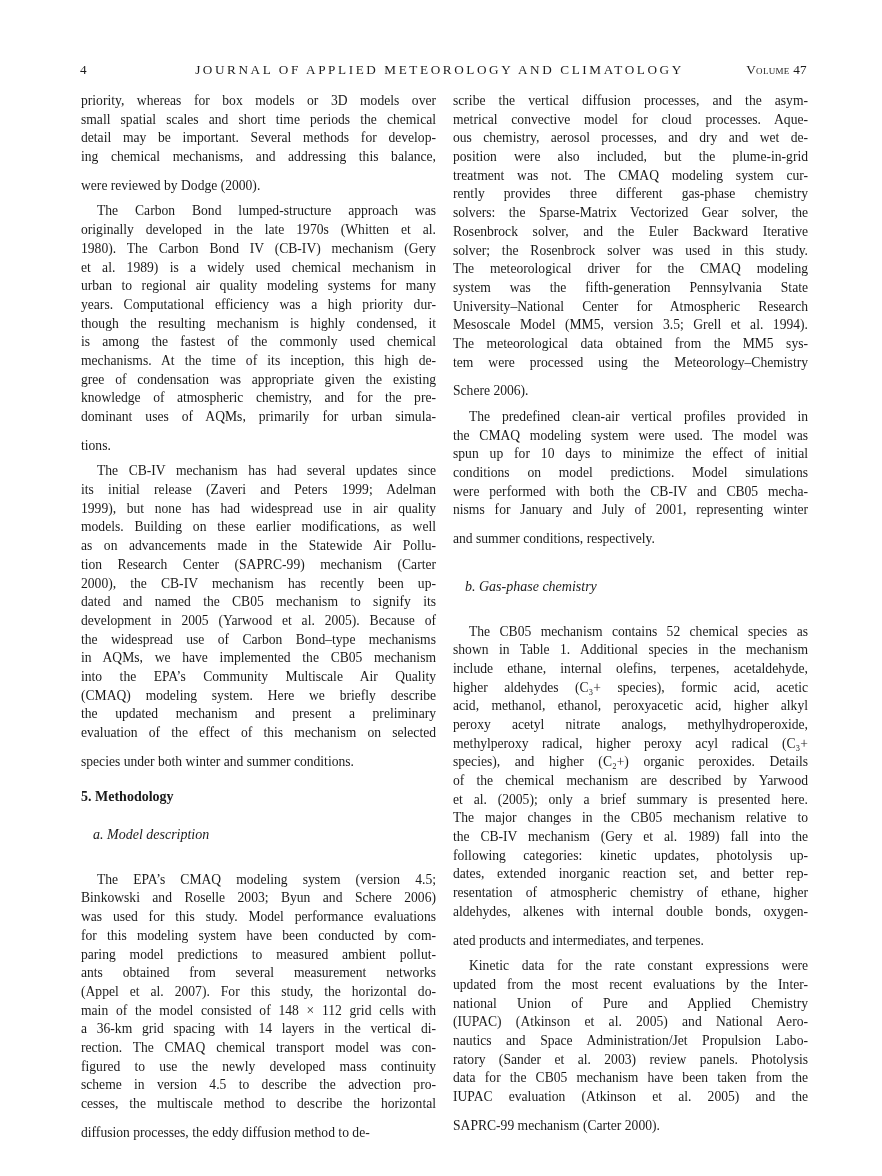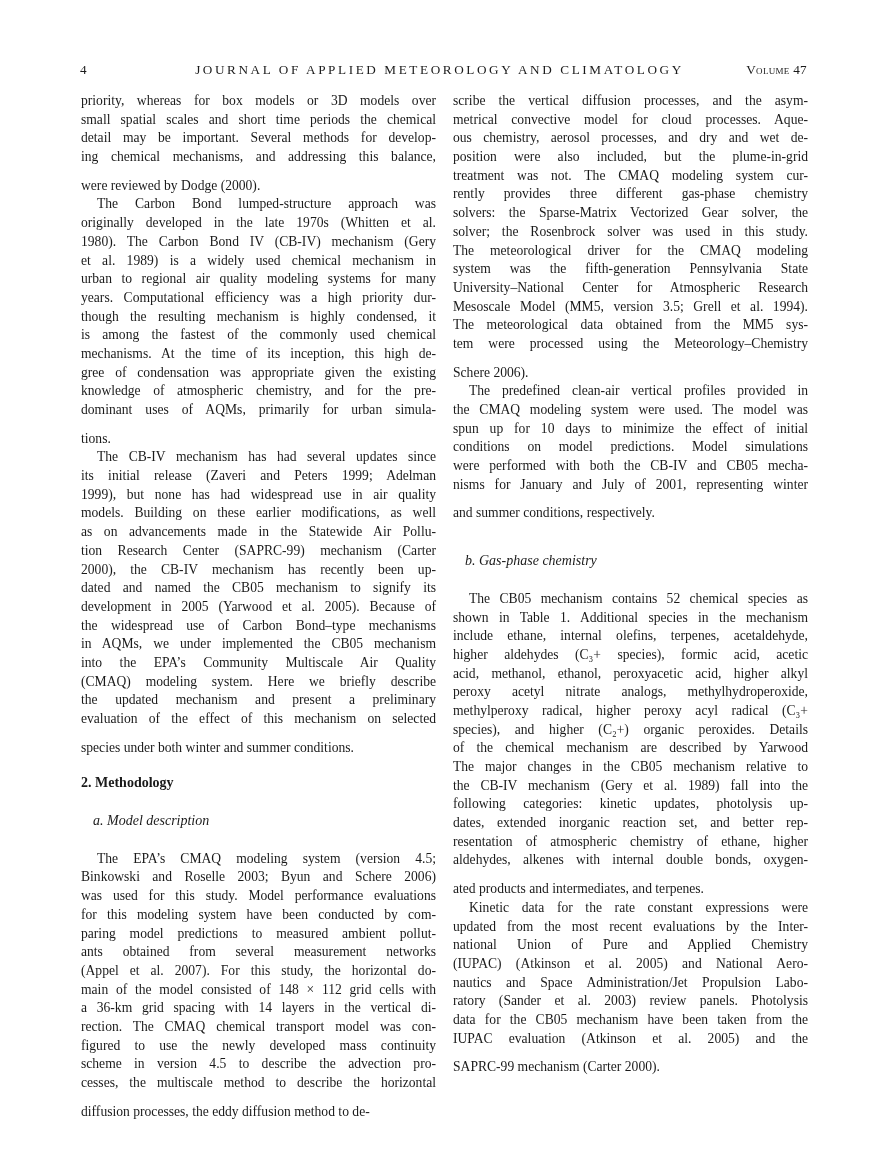--- a/index.html
+++ b/index.html
@@ -8,21 +8,21 @@
   .header { position: absolute; top: 62px; left: 80px; width: 727px; height: 18px; font-size: 13.2px; }
   .header .pg { position: absolute; left: 0; top: 0; }
   .header .jt { position: absolute; left: 0; right: 8px; text-align: center; letter-spacing: 2.6px; top: 0; }
   .header .vol { position: absolute; right: 0; top: 0; font-variant: small-caps; letter-spacing: 0.3px; text-align: right; }
   .col { position: absolute; top: 92px; width: 355px; font-size: 13.6px; line-height: 18.7px; }
   .col.left { left: 81px; }
   .col.right { left: 453px; }
   .para { margin: 0; }
   .line { display: block; text-align: justify; text-align-last: justify; white-space: nowrap; height: 18.7px; }
   .line.last { text-align-last: left; margin-top: 10px; }
-  .line.indent { text-indent: 16px; }
+  .line.indent { text-indent: 16px; margin-top: 7px; }
   .h1 { font-weight: bold; font-size: 14px; margin: 0; height: 18.7px; line-height: 18.7px; }
   .h2 { font-style: italic; font-size: 14px; margin: 12px; height: 18.7px; line-height: 18.7px; }
   .gap-md { height: 17px; }
   .gap-h { height: 7px; }
 </style>
 </head>
 <body>
 
 <div class="header">
   <span class="pg">4</span>
@@ -57,29 +57,29 @@
       <span class="line indent">The CB-IV mechanism has had several updates since</span>
       <span class="line">its initial release (Zaveri and Peters 1999; Adelman</span>
       <span class="line">1999), but none has had widespread use in air quality</span>
       <span class="line">models. Building on these earlier modifications, as well</span>
       <span class="line">as on advancements made in the Statewide Air Pollu-</span>
       <span class="line">tion Research Center (SAPRC-99) mechanism (Carter</span>
       <span class="line">2000), the CB-IV mechanism has recently been up-</span>
       <span class="line">dated and named the CB05 mechanism to signify its</span>
       <span class="line">development in 2005 (Yarwood et al. 2005). Because of</span>
       <span class="line">the widespread use of Carbon Bond–type mechanisms</span>
-      <span class="line">in AQMs, we under implemented the CB05 mechanism</span>
+      <span class="line">in AQMs, we have implemented the CB05 mechanism</span>
       <span class="line">into the EPA’s Community Multiscale Air Quality</span>
       <span class="line">(CMAQ) modeling system. Here we briefly describe</span>
       <span class="line">the updated mechanism and present a preliminary</span>
       <span class="line">evaluation of the effect of this mechanism on selected</span>
       <span class="line last">species under both winter and summer conditions.</span>
     </div>
   <div class="gap-md"></div>
-  <div class="h1">2. Methodology</div>
+  <div class="h1">5. Methodology</div>
   <div class="gap-h"></div>
   <div class="h2">a. Model description</div>
   <div class="gap-h"></div>
   <div class="para">
       <span class="line indent">The EPA’s CMAQ modeling system (version 4.5;</span>
       <span class="line">Binkowski and Roselle 2003; Byun and Schere 2006)</span>
       <span class="line">was used for this study. Model performance evaluations</span>
       <span class="line">for this modeling system have been conducted by com-</span>
       <span class="line">paring model predictions to measured ambient pollut-</span>
       <span class="line">ants obtained from several measurement networks</span>
@@ -96,20 +96,21 @@
 
 <div class="col right">
   <div class="para">
       <span class="line">scribe the vertical diffusion processes, and the asym-</span>
       <span class="line">metrical convective model for cloud processes. Aque-</span>
       <span class="line">ous chemistry, aerosol processes, and dry and wet de-</span>
       <span class="line">position were also included, but the plume-in-grid</span>
       <span class="line">treatment was not. The CMAQ modeling system cur-</span>
       <span class="line">rently provides three different gas-phase chemistry</span>
       <span class="line">solvers: the Sparse-Matrix Vectorized Gear solver, the</span>
+      <span class="line">Rosenbrock solver, and the Euler Backward Iterative</span>
       <span class="line">solver; the Rosenbrock solver was used in this study.</span>
       <span class="line">The meteorological driver for the CMAQ modeling</span>
       <span class="line">system was the fifth-generation Pennsylvania State</span>
       <span class="line">University–National Center for Atmospheric Research</span>
       <span class="line">Mesoscale Model (MM5, version 3.5; Grell et al. 1994).</span>
       <span class="line">The meteorological data obtained from the MM5 sys-</span>
       <span class="line">tem were processed using the Meteorology–Chemistry</span>
       <span class="line last">Schere 2006).</span>
     </div>
   <div class="para">
@@ -127,20 +128,21 @@
   <div class="para">
       <span class="line indent">The CB05 mechanism contains 52 chemical species as</span>
       <span class="line">shown in Table 1. Additional species in the mechanism</span>
       <span class="line">include ethane, internal olefins, terpenes, acetaldehyde,</span>
       <span class="line">higher aldehydes (C₃+ species), formic acid, acetic</span>
       <span class="line">acid, methanol, ethanol, peroxyacetic acid, higher alkyl</span>
       <span class="line">peroxy acetyl nitrate analogs, methylhydroperoxide,</span>
       <span class="line">methylperoxy radical, higher peroxy acyl radical (C₃+</span>
       <span class="line">species), and higher (C₂+) organic peroxides. Details</span>
       <span class="line">of the chemical mechanism are described by Yarwood</span>
+      <span class="line">et al. (2005); only a brief summary is presented here.</span>
       <span class="line">The major changes in the CB05 mechanism relative to</span>
       <span class="line">the CB-IV mechanism (Gery et al. 1989) fall into the</span>
       <span class="line">following categories: kinetic updates, photolysis up-</span>
       <span class="line">dates, extended inorganic reaction set, and better rep-</span>
       <span class="line">resentation of atmospheric chemistry of ethane, higher</span>
       <span class="line">aldehydes, alkenes with internal double bonds, oxygen-</span>
       <span class="line last">ated products and intermediates, and terpenes.</span>
     </div>
   <div class="para">
       <span class="line indent">Kinetic data for the rate constant expressions were</span>

